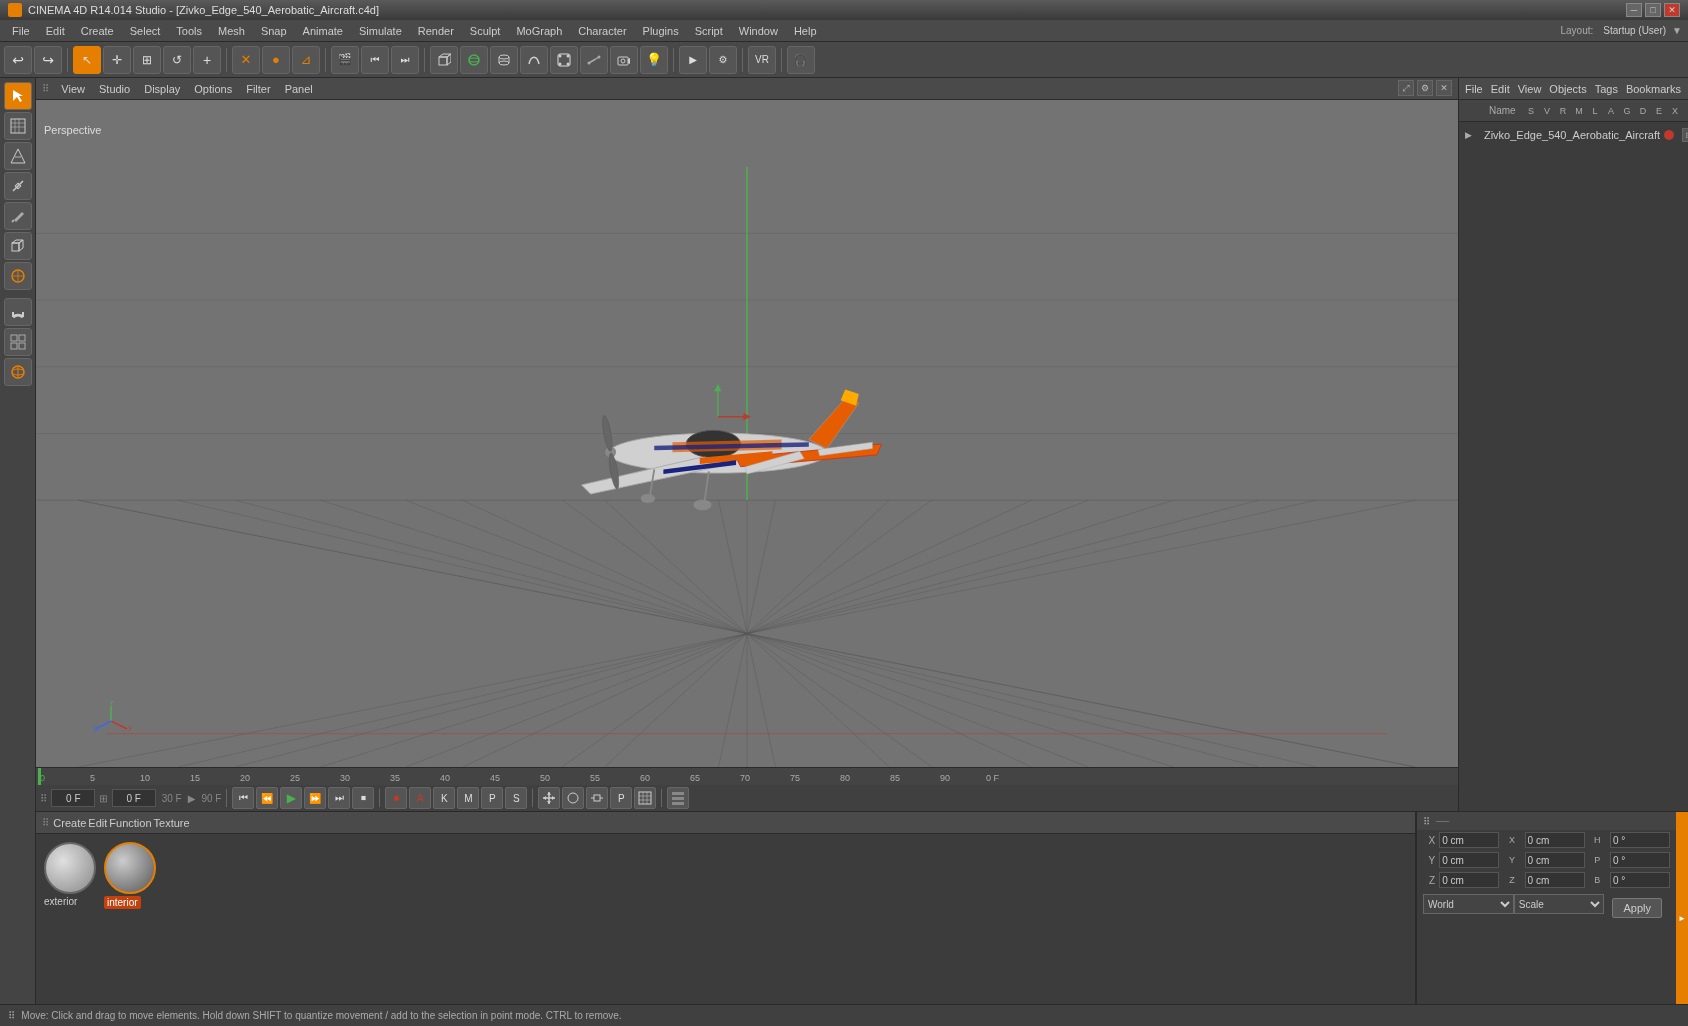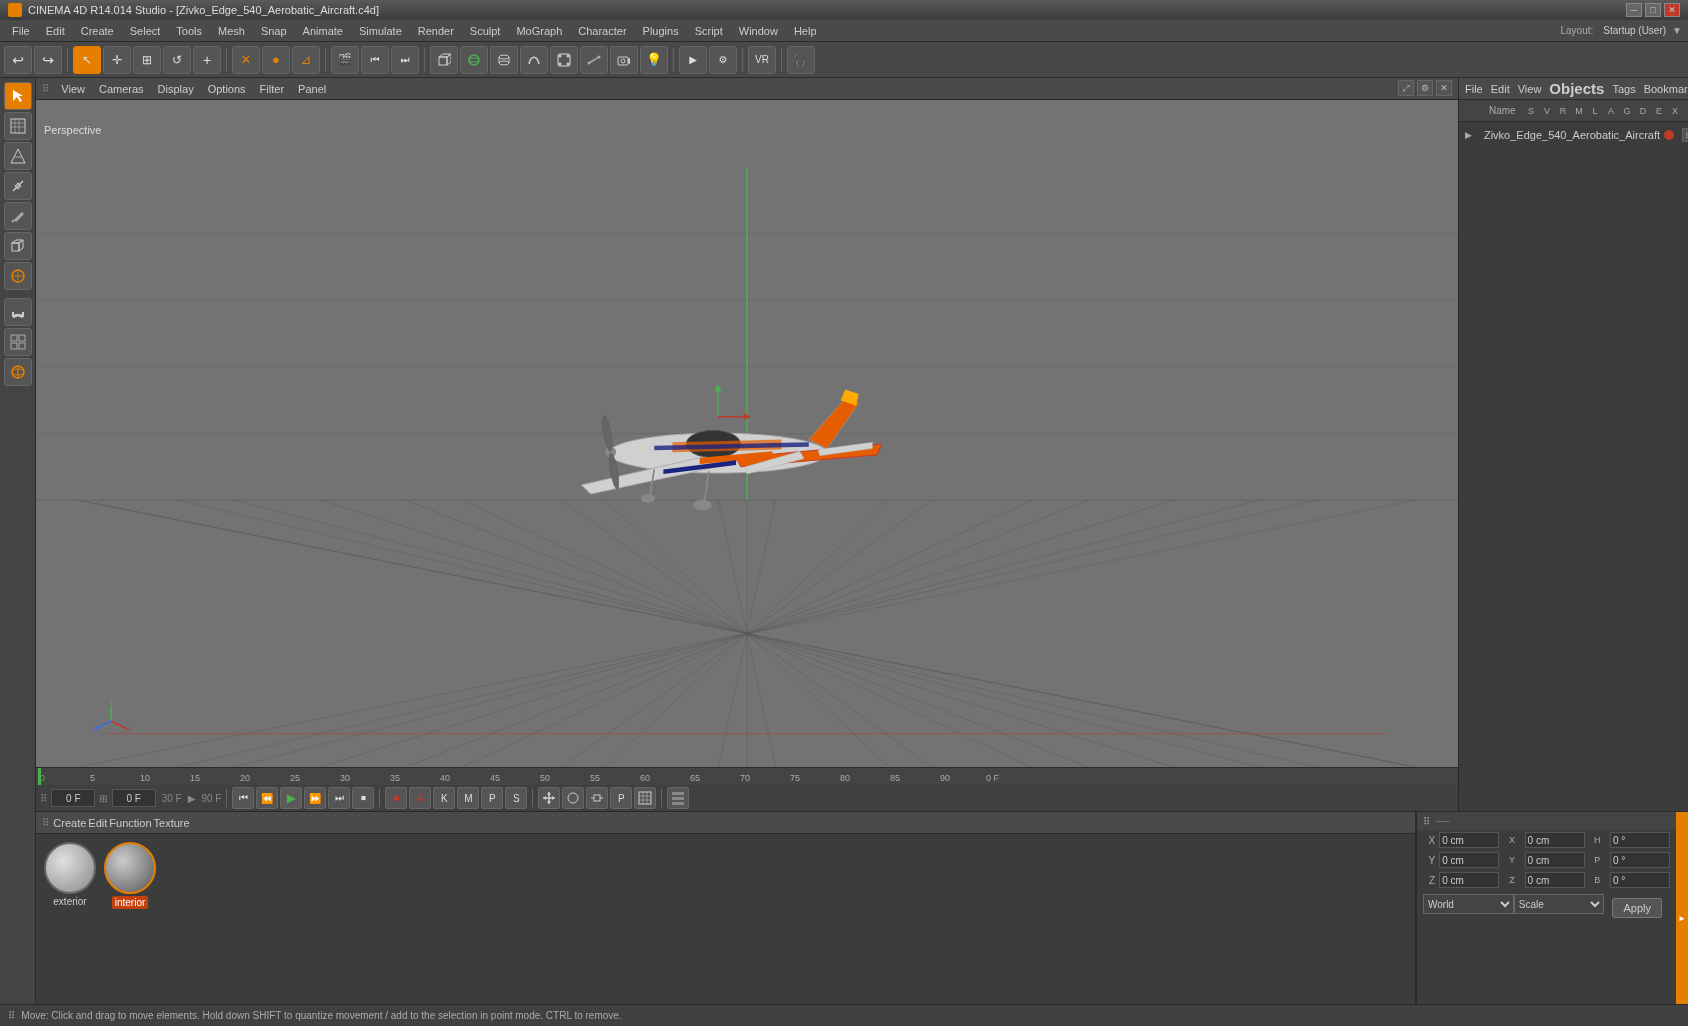--- a/index.html
+++ b/index.html
@@ -207,21 +207,21 @@
       border-bottom: 1px solid #2a2a2a;
     }
     #material-content {
       flex: 1;
       display: flex;
       gap: 8px;
       padding: 8px;
       overflow: hidden;
     }
     .material-thumb {
-      display: flex; flex-direction: column; align-items: center;
+      display: flex; flex-direction: column; align-items: flex-start;
       gap: 2px;
     }
     .material-sphere {
       width: 52px; height: 52px;
       border-radius: 50%;
       border: 2px solid #666;
       cursor: pointer;
     }
     .material-sphere.selected { border-color: #e67e00; }
     .material-label {
@@ -633,21 +633,21 @@
 
     <div id="center-and-right">
 
       <div id="upper-section">
 
         <div id="viewport-section">
 
           <div id="viewport-menubar">
             <span style="font-size:10px;color:#888;margin-right:4px;">⠿</span>
             <span class="vp-menu-item">View</span>
-            <span class="vp-menu-item">Cameras</span>
+            <span class="vp-menu-item">Studio</span>
             <span class="vp-menu-item">Display</span>
             <span class="vp-menu-item">Options</span>
             <span class="vp-menu-item">Filter</span>
             <span class="vp-menu-item">Panel</span>
             <div class="vp-icons">
               <div class="vp-icon-btn">⤢</div>
               <div class="vp-icon-btn">⚙</div>
               <div class="vp-icon-btn">✕</div>
             </div>
           </div>
@@ -852,21 +852,21 @@
           </div>
 
         </div>
 
         <div id="objects-panel">
 
           <div id="objects-panel-menu">
             <span class="vp-menu-item" style="font-size:11px;">File</span>
             <span class="vp-menu-item" style="font-size:11px;">Edit</span>
             <span class="vp-menu-item" style="font-size:11px;">View</span>
-            <span class="vp-menu-item" style="font-size:15px;font-weight:bold;">Objects</span>
+            <span class="vp-menu-item" style="font-size:11px;">Objects</span>
             <span class="vp-menu-item" style="font-size:11px;">Tags</span>
             <span class="vp-menu-item" style="font-size:11px;">Bookmarks</span>
             <span style="flex:1"></span>
 
           </div>
 
           <div id="objects-panel-header">
             <span class="col-name">Name</span>
             <div class="col-letters">
               <span class="col-letter">S</span>

